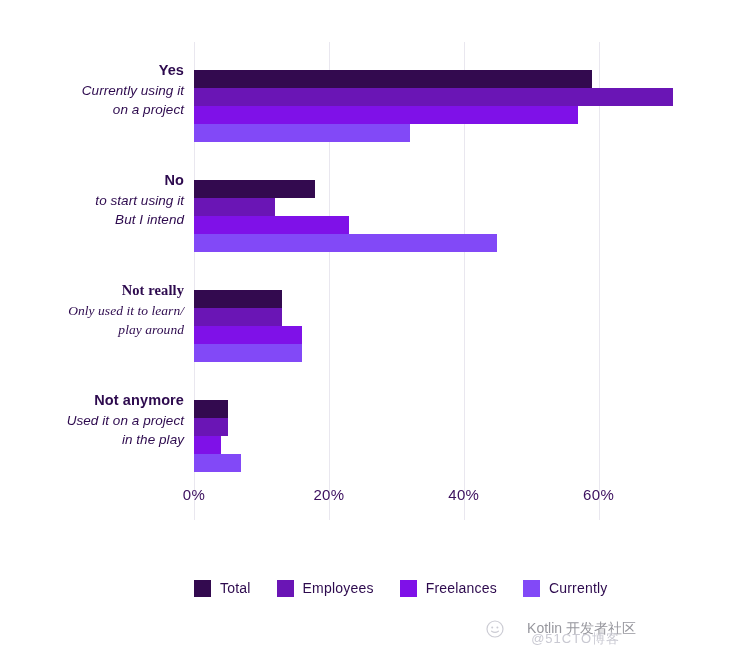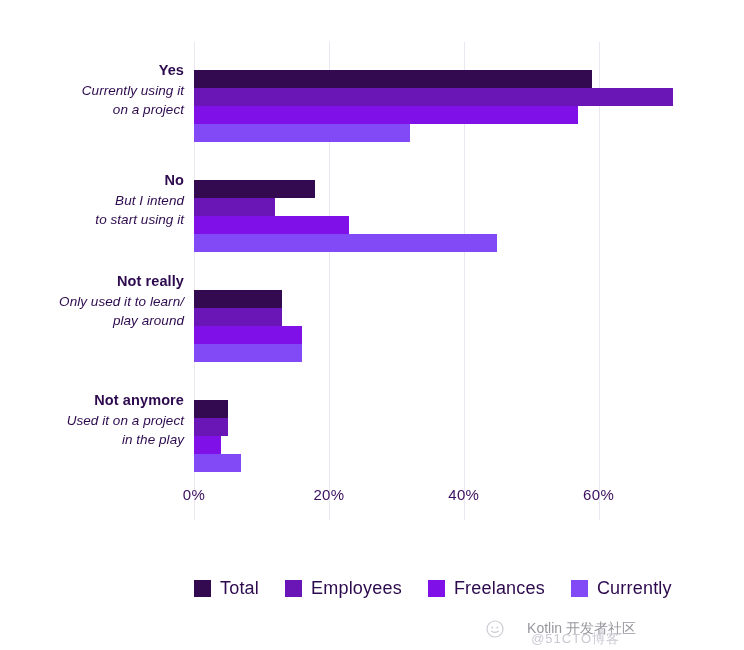--- a/index.html
+++ b/index.html
@@ -105,21 +105,21 @@
     display: flex;
     align-items: center;
     gap: 9px;
   }
   .legend-swatch {
     width: 17px;
     height: 17px;
     flex: 0 0 auto;
   }
   .legend-text {
-    font-size: 18px;
+    font-size: 14px;
     color: #2d0a4e;
     white-space: nowrap;
     letter-spacing: 0.2px;
   }
 
   
   .footer-brand {
     position: absolute;
     right: 14px;
     bottom: 12px;
@@ -154,24 +154,24 @@
 <div id="chart-root">
 
   <div id="cat-labels">
       <div class="cat-label-block" style="top: 61px;">
         <div class="cat-title">Yes</div>
         <div class="cat-sub">Currently using it</div>
         <div class="cat-sub">on a project</div>
       </div>
       <div class="cat-label-block" style="top: 171px;">
         <div class="cat-title">No</div>
+        <div class="cat-sub">to start using it</div>
         <div class="cat-sub">But I intend</div>
-        <div class="cat-sub">to start using it</div>
-      </div>
-      <div class="cat-label-block" style="top: 272px;">
+      </div>
+      <div class="cat-label-block" style="top: 281px; font-family: Liberation Serif, serif;">
         <div class="cat-title">Not really</div>
         <div class="cat-sub">Only used it to learn/</div>
         <div class="cat-sub">play around</div>
       </div>
       <div class="cat-label-block" style="top: 391px;">
         <div class="cat-title">Not anymore</div>
         <div class="cat-sub">Used it on a project</div>
         <div class="cat-sub">in the play</div>
       </div>
     </div>

